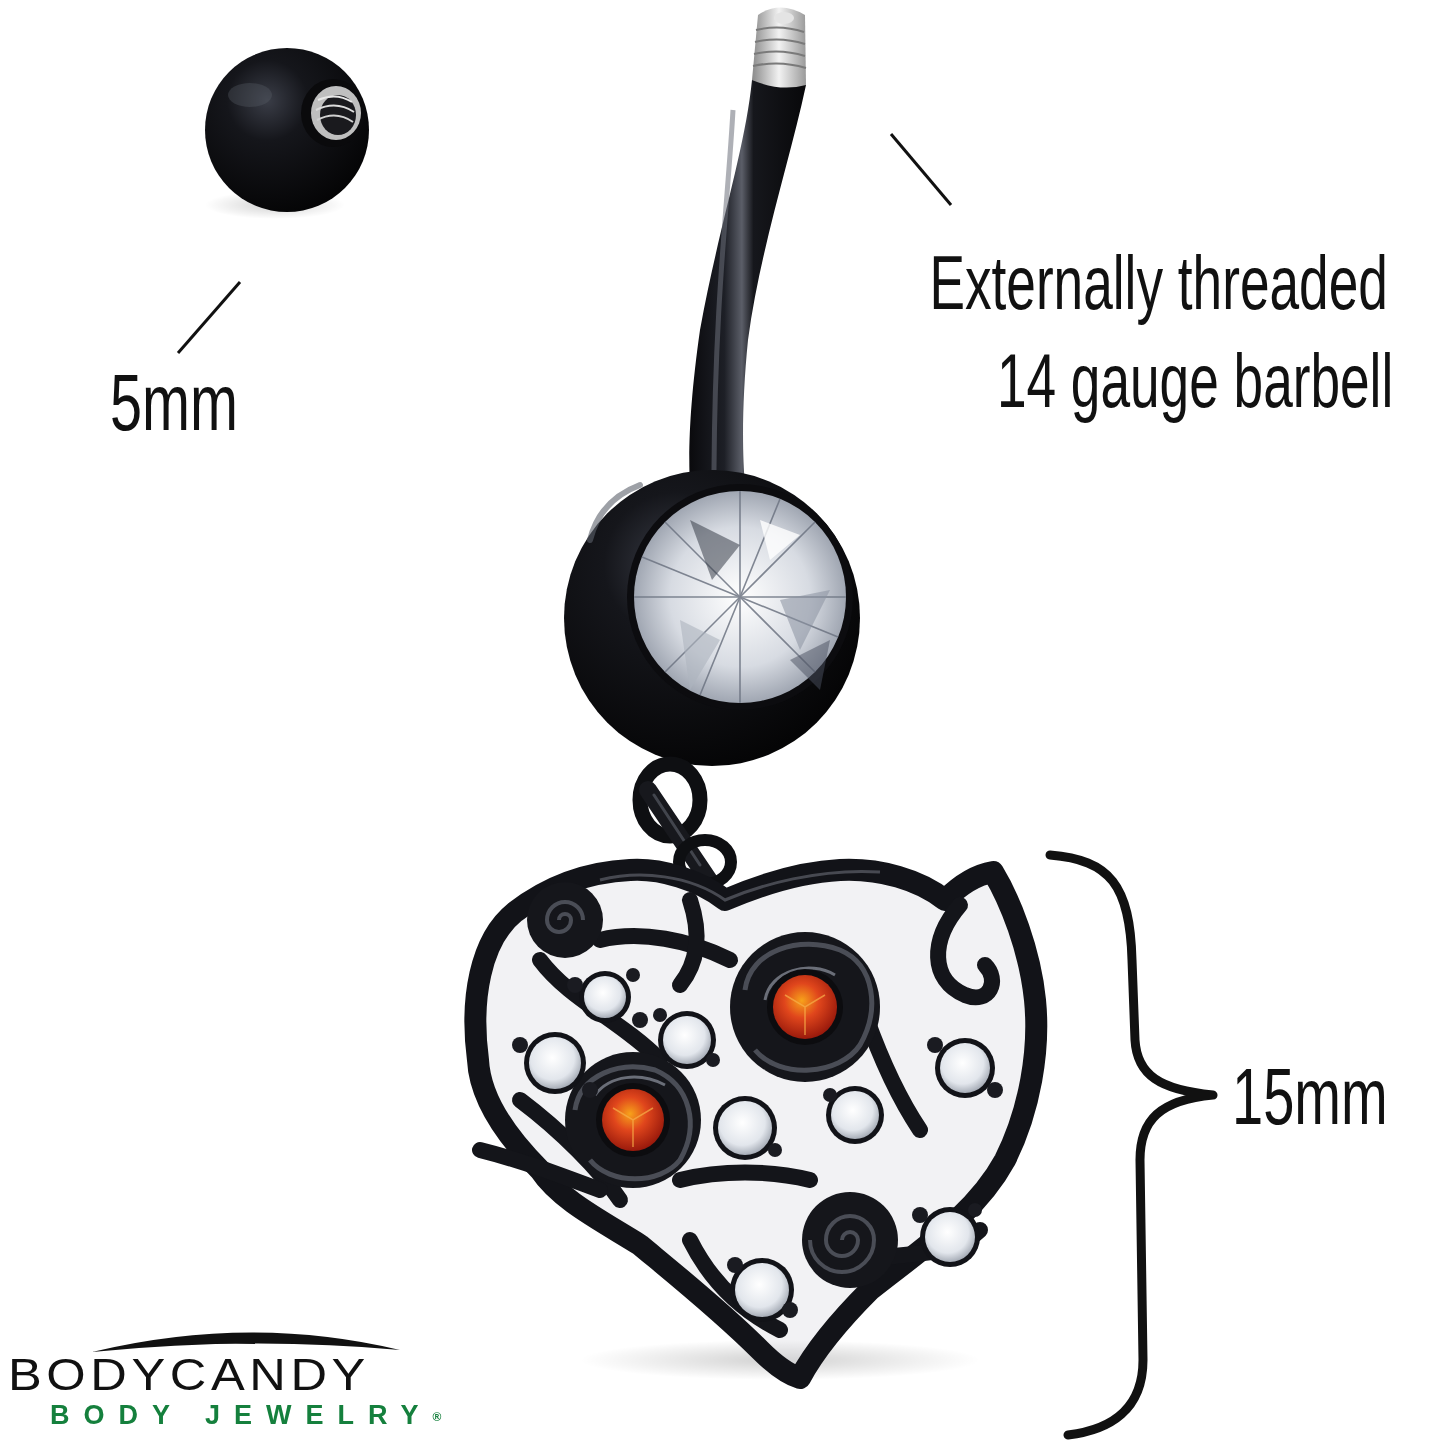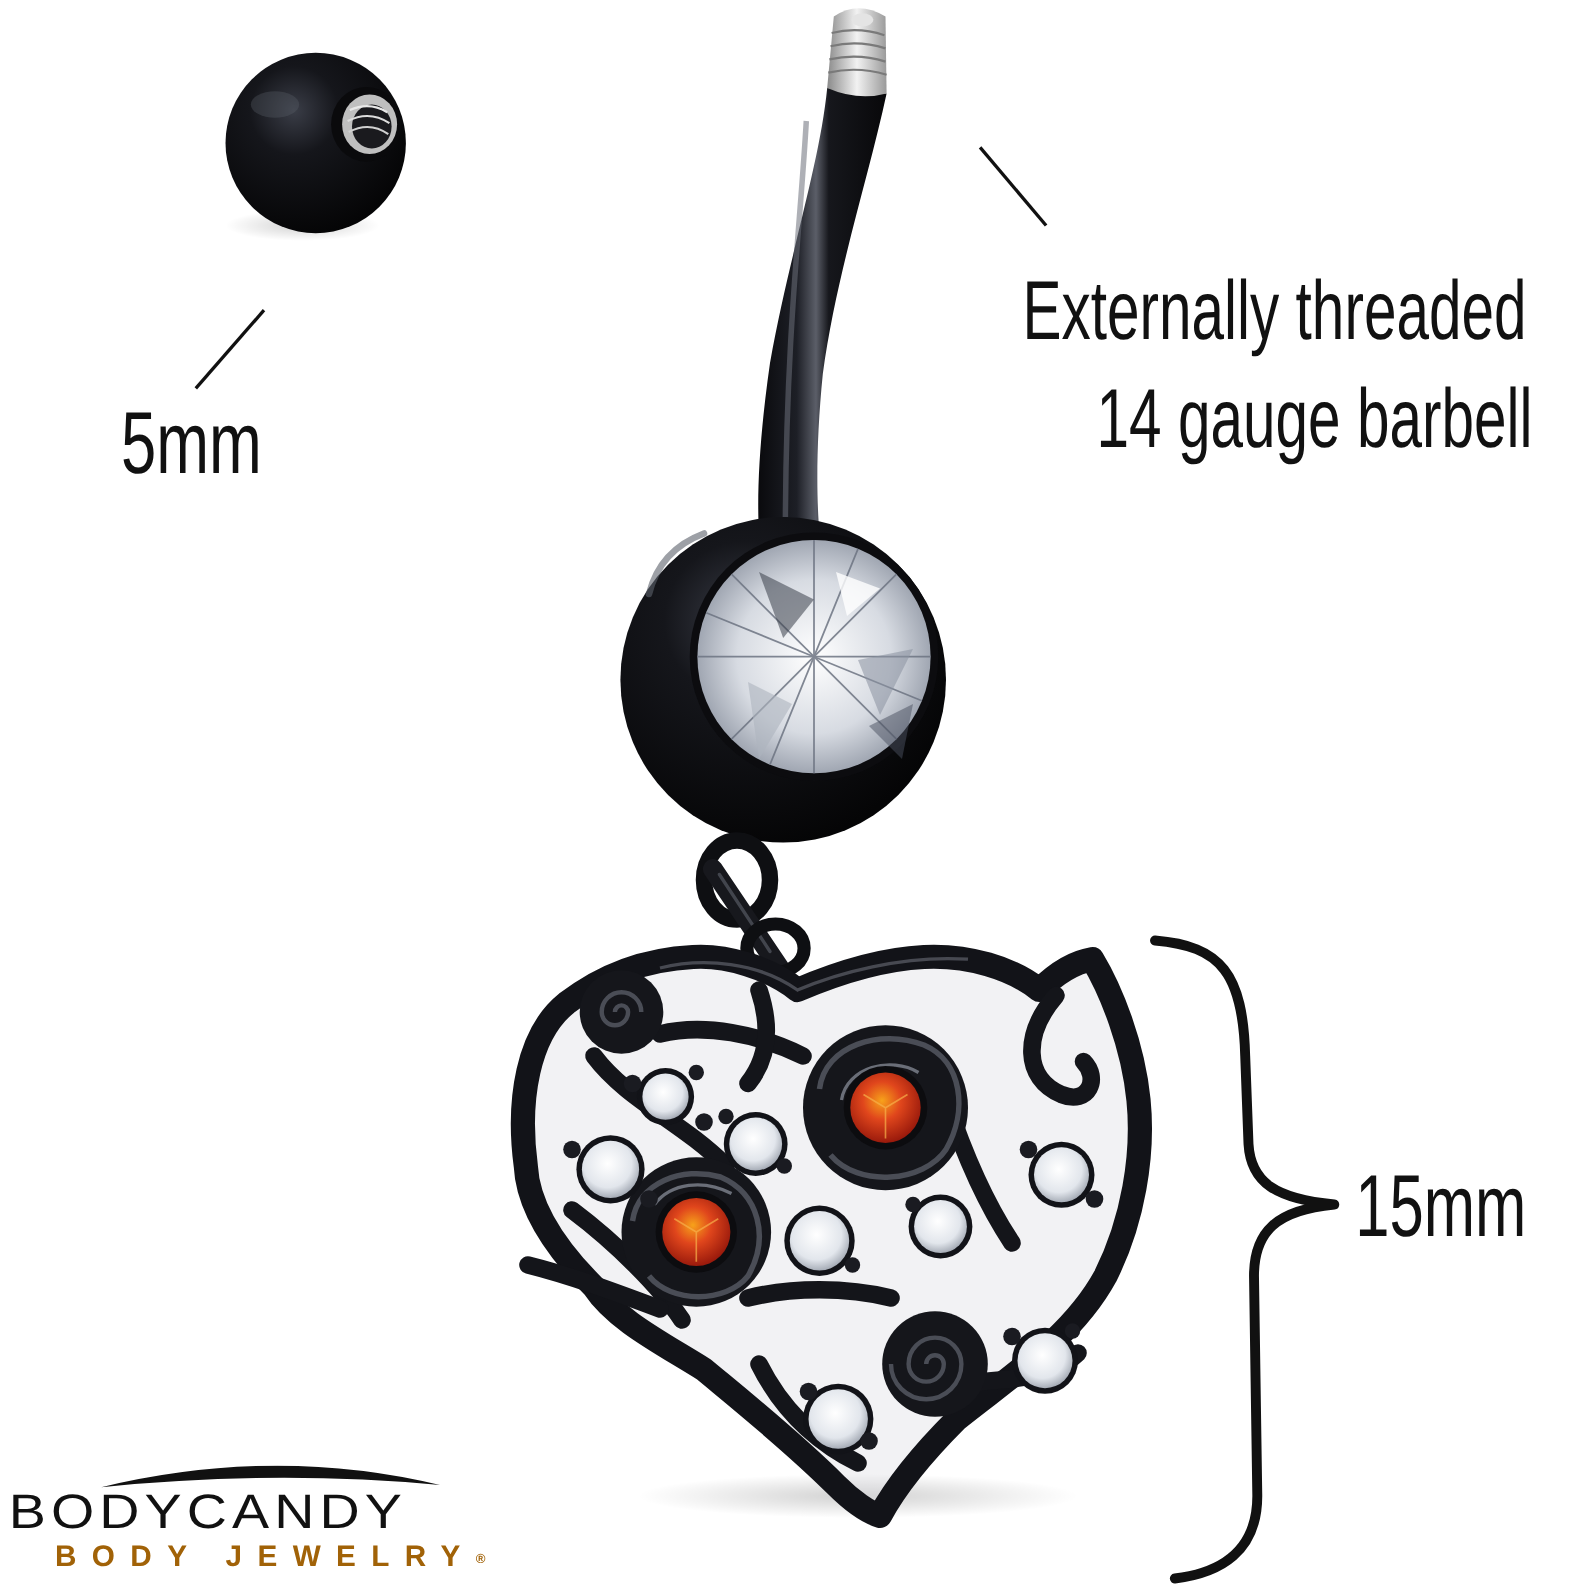--- a/index.html
+++ b/index.html
@@ -17,21 +17,21 @@
   .label-15mm { left:1232px; top:1057px; font-size:80px; transform:scaleX(0.70); }
   .logo { position:absolute; left:0; top:1332px; width:520px; height:105px; }
   .logo-word {
     position:absolute; left:8px; top:23px; width:485px; height:40px;
     font-family:"Liberation Sans", sans-serif; font-size:44px; font-weight:400;
     color:#111; letter-spacing:4px; line-height:40px;
     transform:scaleX(1.15); transform-origin:left top;
   }
   .logo-sub {
     position:absolute; left:50px; top:68px; font-size:27px; font-weight:700;
-    letter-spacing:14px; color:#a16207; line-height:30px;
+    letter-spacing:14px; color:#15803d; line-height:30px;
   }
   .logo-reg { font-size:12px; letter-spacing:0; vertical-align:top; position:relative; top:2px; }
 </style>
 </head>
 <body>
 
 <div class="stage">
   <svg class="art" viewBox="0 0 1445 1445" xmlns="http://www.w3.org/2000/svg">
     <defs>
       <radialGradient id="ballGrad" cx="38%" cy="32%" r="70%">

